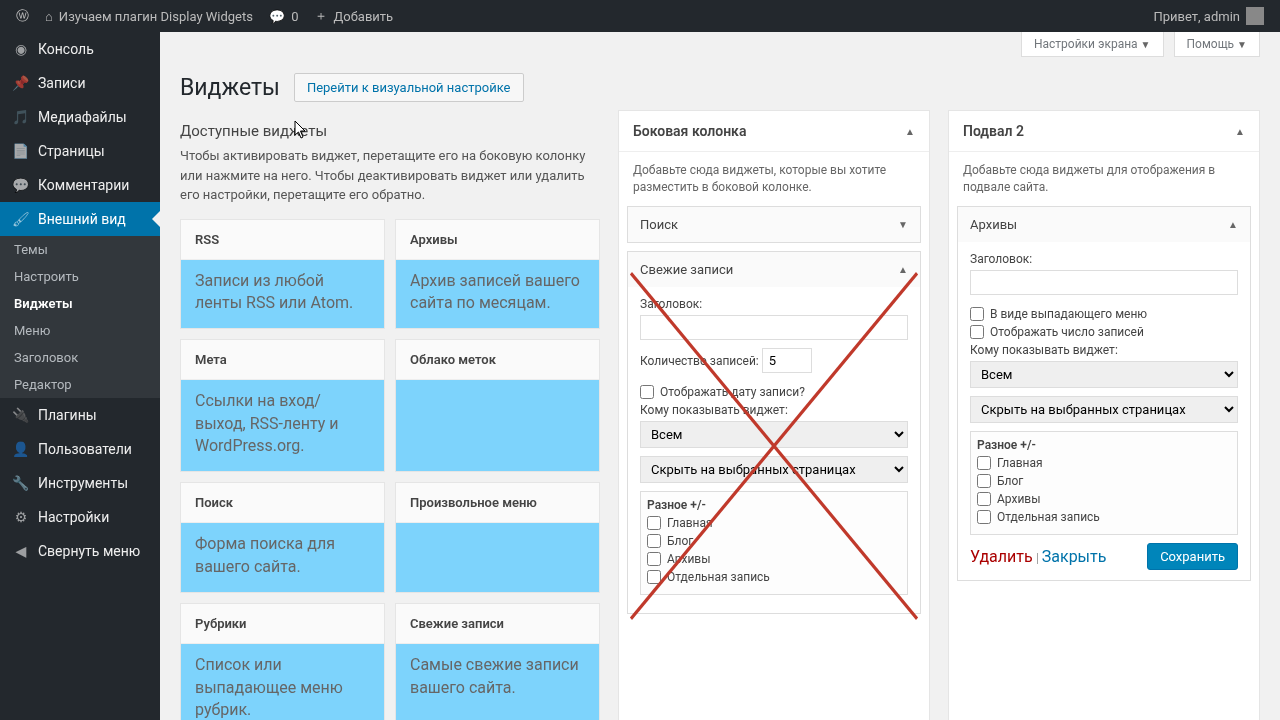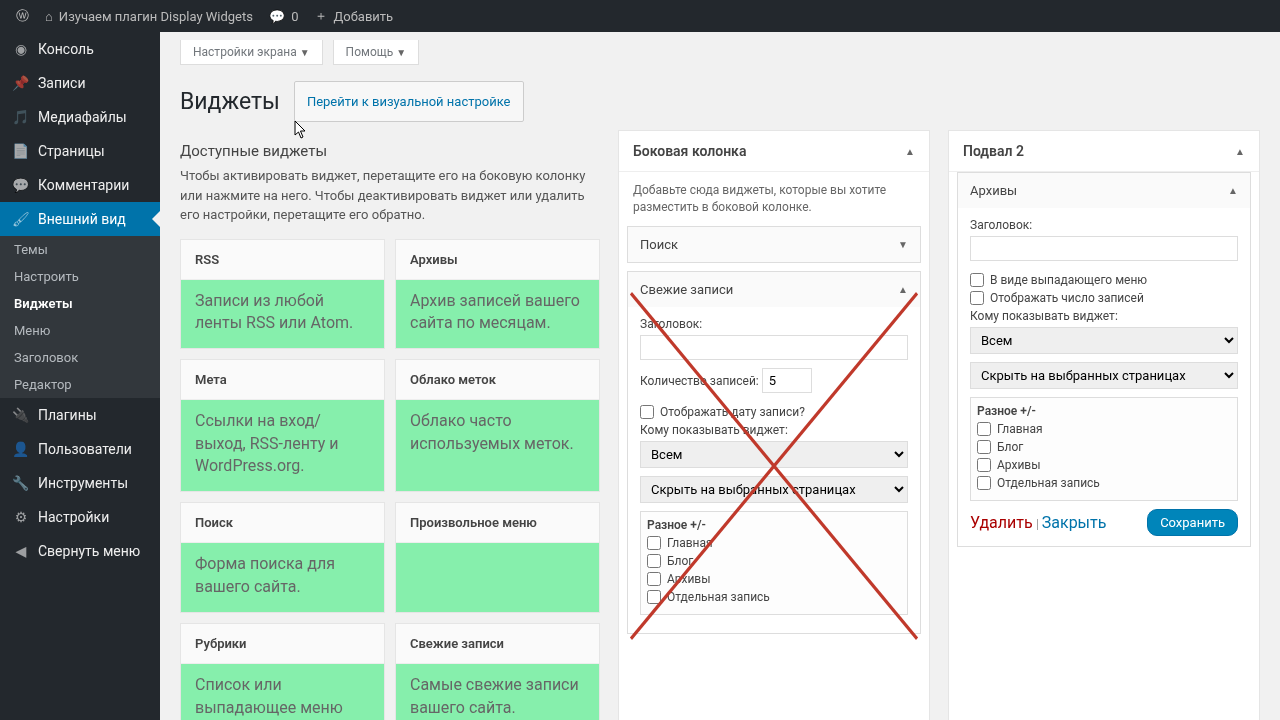--- a/index.html
+++ b/index.html
@@ -11,51 +11,51 @@
 .sidebar{position:fixed;top:32px;left:0;bottom:0;width:160px;background:#23282d;color:#eee;overflow-y:auto}
 .sidebar .menu-item{display:flex;align-items:center;gap:8px;padding:8px 12px;color:#eee;cursor:pointer;font-size:14px}
 .sidebar .menu-item.current{background:#0073aa;color:#fff;position:relative}
 .sidebar .menu-item.current::after{content:'';position:absolute;right:0;top:50%;transform:translateY(-50%);border:8px solid transparent;border-right-color:#f1f1f1}
 .sidebar .submenu{background:#32373c}
 .sidebar .submenu .sub-item{padding:6px 12px 6px 14px;color:#b4b9be;cursor:pointer;font-size:13px}
 .sidebar .submenu .sub-item.current{color:#fff;font-weight:600}
 .sidebar .icon{width:18px;height:18px;display:inline-flex;align-items:center;justify-content:center;opacity:.6}
 .content{margin-left:160px;margin-top:32px;padding:0 20px 20px;height:calc(100vh - 32px);overflow-y:auto}
 .page-header{display:flex;align-items:center;gap:14px;padding:16px 0 8px}
-.screen-meta{display:flex;gap:10px;padding-top:8px}
+.screen-meta{display:flex;justify-content:flex-end;gap:10px;padding-top:0}
 .screen-tab{background:#fff;border:1px solid #ddd;border-top:none;padding:5px 12px;font-size:12px;color:#72777c;cursor:pointer}
 .page-title{font-size:23px;font-weight:400;color:#23282d}
-.page-title-action{border:1px solid #ccc;background:#f7f7f7;padding:12px 12px;color:#0073aa;font-size:13px;cursor:pointer;border-radius:2px}
+.page-title-action{border:1px solid #ccc;background:#f7f7f7;padding:6px 12px;color:#0073aa;font-size:13px;cursor:pointer;border-radius:2px}
 .widgets-wrap{display:flex;gap:18px}
 .available-col{flex:0 0 420px}
 .available-col h2{font-size:15px;font-weight:400;padding:12px 0 6px}
 .available-col .desc{font-size:13px;color:#555;line-height:1.5;padding-bottom:14px}
 .widget-grid{display:grid;grid-template-columns:1fr 1fr;gap:10px}
-.widget-card{background:#86efac;border:1px solid #e5e5e5}
+.widget-card{background:#7dd3fc;border:1px solid #e5e5e5}
 .widget-card .wc-title{background:#fafafa;padding:12px 14px;font-weight:600;border-bottom:1px solid #eee;cursor:move}
 .widget-card .wc-desc{padding:10px 14px 14px;font-size:16px;color:#666;line-height:1.4}
 .sidebars-col{flex:1;display:flex;gap:18px;min-width:0}
 .sidebar-box{flex:1;background:#fff;border:1px solid #e5e5e5;min-width:0}
 .sidebar-head{padding:12px 14px;font-weight:600;font-size:14px;border-bottom:1px solid #eee;display:flex;justify-content:space-between;align-items:center}
 .sidebar-desc{padding:10px 14px;font-size:12px;color:#666;line-height:1.4}
 .sidebar-body{padding:0 8px 10px;position:relative}
 .w-instance{border:1px solid #ddd;margin:0 0 8px;background:#fafafa}
 .w-instance .wi-head{padding:10px 12px;display:flex;justify-content:space-between;align-items:center;cursor:pointer;background:#fafafa}
 .w-instance .wi-body{background:#fff;padding:10px 12px;font-size:13px}
 .w-instance label{display:block;margin-bottom:4px;font-size:12px}
 .w-instance input[type=text],.w-instance input[type=number],.w-instance select{width:100%;padding:4px 6px;border:1px solid #ddd;font-size:13px;margin-bottom:8px}
 .w-instance .small-input{width:50px !important;display:inline-block}
 .chk-row{display:flex;align-items:flex-start;gap:6px;margin:4px 0;font-size:12px}
 .chk-row input{width:14px;height:14px}
 .category-box{border:1px solid #ddd;padding:6px;max-height:155px;overflow-y:auto;margin-bottom:8px;background:#fdfdfd}
 .widget-actions{display:flex;justify-content:space-between;align-items:center;margin-top:8px}
 .widget-actions a{color:#a00;font-size:16px;text-decoration:none}
 .widget-actions .sep{color:#999;font-size:12px}
 .widget-actions a.close{color:#0073aa}
-.btn-primary{background:#0085ba;border:1px solid #0073aa;color:#fff;padding:5px 12px;font-size:13px;border-radius:10px;cursor:pointer}
+.btn-primary{background:#0085ba;border:1px solid #0073aa;color:#fff;padding:5px 12px;font-size:13px;border-radius:3px;cursor:pointer}
 .toggle-ind{font-size:10px;color:#666}
 .cross-overlay{position:absolute;top:60px;left:6px;right:6px;height:360px;pointer-events:none;z-index:5}
 svg{width:100%;height:100%}
 .cursor-icon{position:fixed;top:120px;left:294px;width:16px;height:20px;z-index:200;pointer-events:none}
 </style>
 </head>
 <body>
 
 <div class="topbar">
   <div class="tb-item">
@@ -67,20 +67,24 @@
     </div>
   <div class="tb-item">
       <span class="icon">💬</span>
       <span>0</span>
     </div>
   <div class="tb-item">
       <span class="icon">＋</span>
       <span>Добавить</span>
     </div>
   <div class="spacer"></div>
+  <div class="tb-item">
+      <span>Привет, admin</span>
+      <span class="avatar"></span>
+    </div>
 </div>
 
 <div class="sidebar">
   <div class="menu-item">
       <span class="icon">◉</span>
       <span>Консоль</span>
     </div>
   <div class="menu-item">
       <span class="icon">📌</span>
       <span>Записи</span>
@@ -155,21 +159,20 @@
           <div class="widget-card">
             <div class="wc-title">Архивы</div>
             <div class="wc-desc">Архив записей вашего сайта по месяцам.</div>
           </div>
           <div class="widget-card">
             <div class="wc-title">Мета</div>
             <div class="wc-desc">Ссылки на вход/выход, RSS-ленту и WordPress.org.</div>
           </div>
           <div class="widget-card">
             <div class="wc-title">Облако меток</div>
-            <div class="wc-desc">Облако часто используемых меток.</div>
           </div>
           <div class="widget-card">
             <div class="wc-title">Поиск</div>
             <div class="wc-desc">Форма поиска для вашего сайта.</div>
           </div>
           <div class="widget-card">
             <div class="wc-title">Произвольное меню</div>
           </div>
           <div class="widget-card">
             <div class="wc-title">Рубрики</div>
@@ -248,20 +251,21 @@
             </div>
           </div>
         </div>
       </div>
 
       <div class="sidebar-box">
         <div class="sidebar-head">
           <span>Подвал 2</span>
           <span class="toggle-ind">▲</span>
         </div>
+        <div class="sidebar-desc">Добавьте сюда виджеты для отображения в подвале сайта.</div>
         <div class="sidebar-body">
           <div class="w-instance">
             <div class="wi-head">
                 <span>Архивы</span>
                 <span class="toggle-ind">▲</span>
               </div>
             <div class="wi-body">
               <label>Заголовок:</label>
               <input type="text" style="">
               <div class="chk-row">

